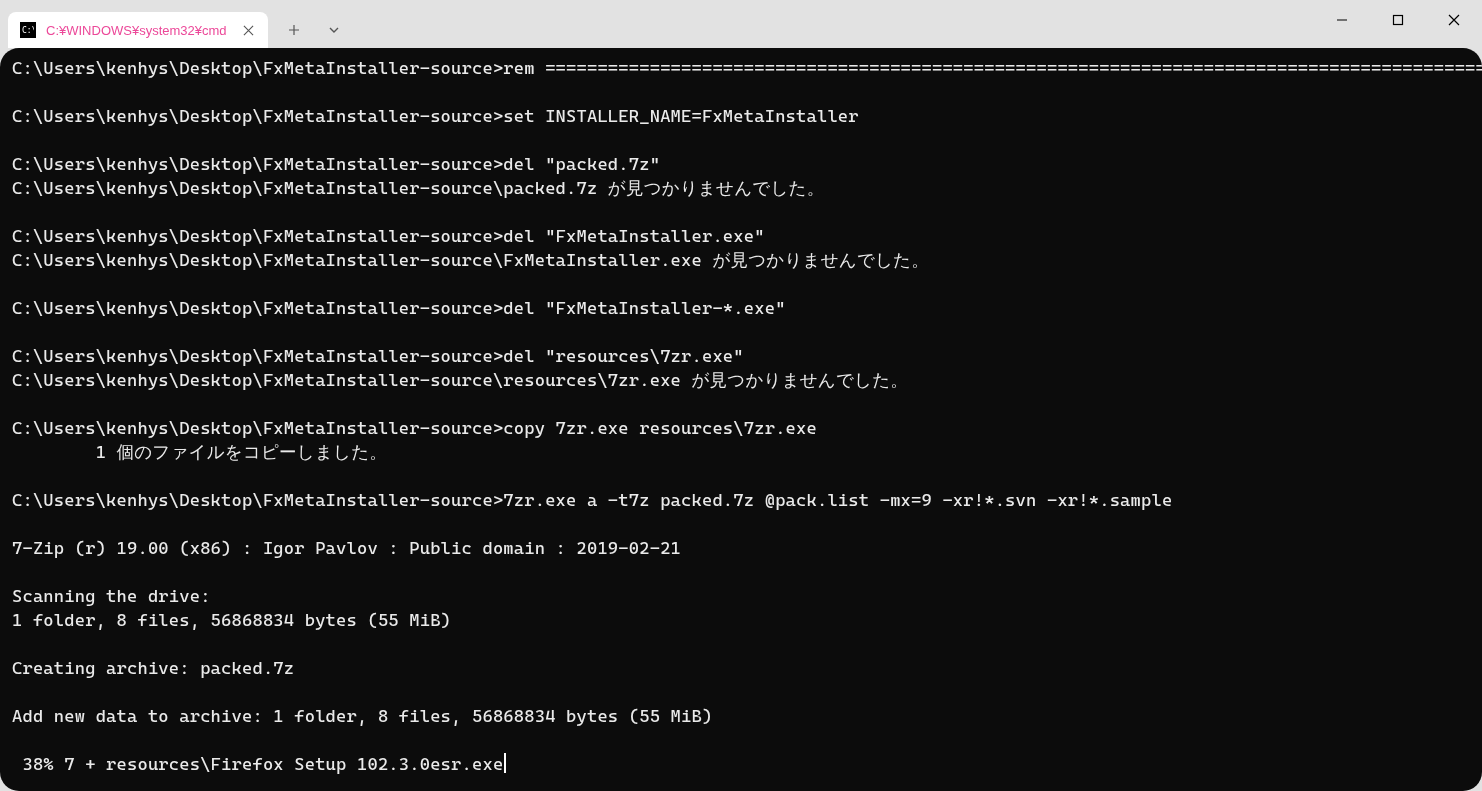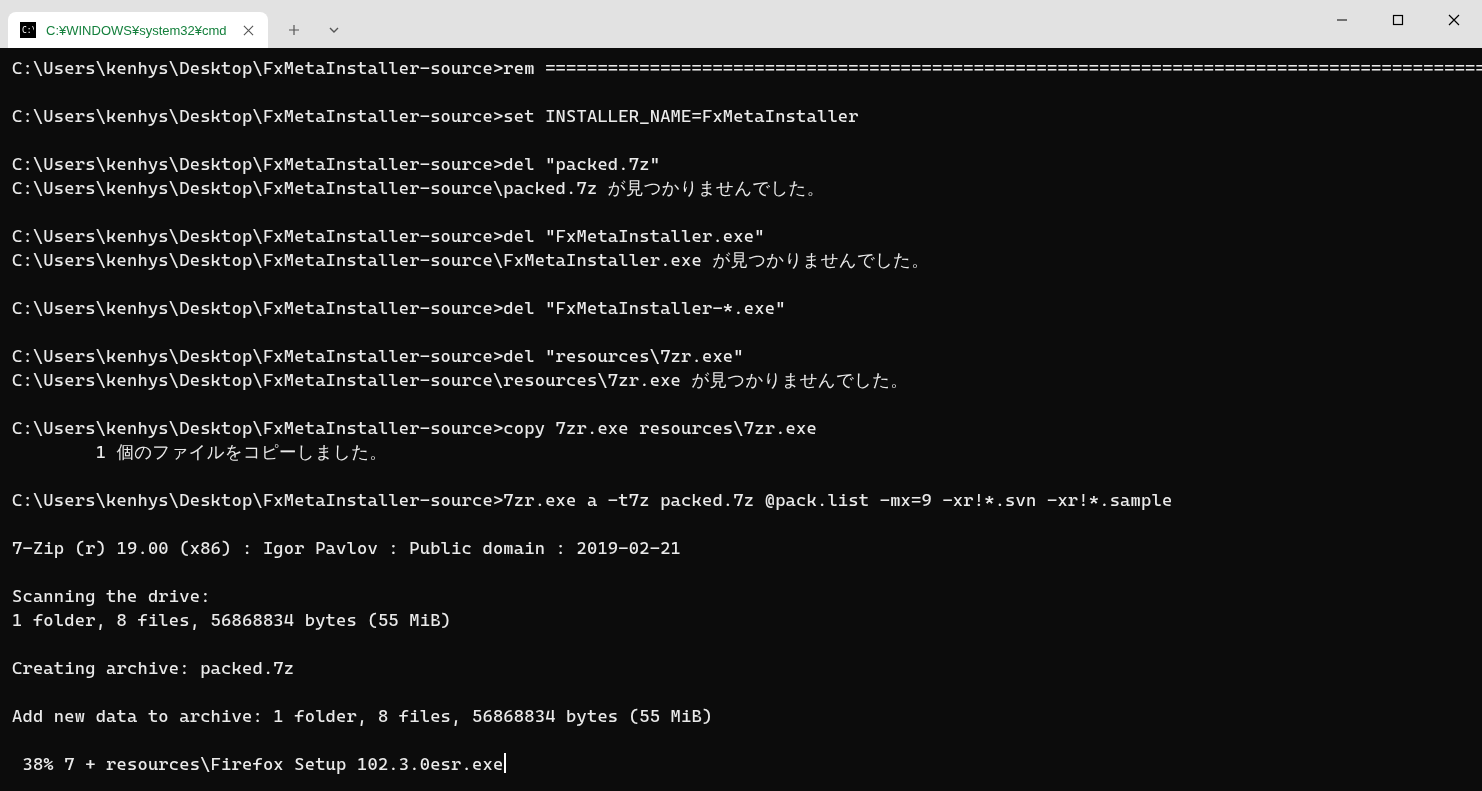--- a/index.html
+++ b/index.html
@@ -34,21 +34,21 @@
   width: 16px;
   height: 16px;
   background: #000;
   display: flex;
   align-items: center;
   justify-content: center;
 }
 .tab-icon svg { width: 12px; height: 10px; }
 .tab-title {
   font-size: 13px;
-  color: #15803d;
+  color: #ec4899;
   flex: 1;
   white-space: nowrap;
 }
 .tab-close {
   width: 16px;
   height: 16px;
   display: flex;
   align-items: center;
   justify-content: center;
   color: #555;
@@ -92,20 +92,21 @@
   background: #0c0c0c;
   color: #eaeaea;
   font-family: "Cascadia Mono", "Consolas", monospace;
   font-size: 17.5px;
   line-height: 24px;
   padding: 8px 12px 0 12px;
   white-space: pre;
   overflow: hidden;
   position: relative;
   letter-spacing: 0.2px;
+  border-radius: 19px;
 }
 .terminal .line { height: 24px; }
 .cursor {
   display: inline-block;
   width: 2px;
   height: 20px;
   background: #fff;
   vertical-align: -3px;
   margin-left: 1px;
 }

